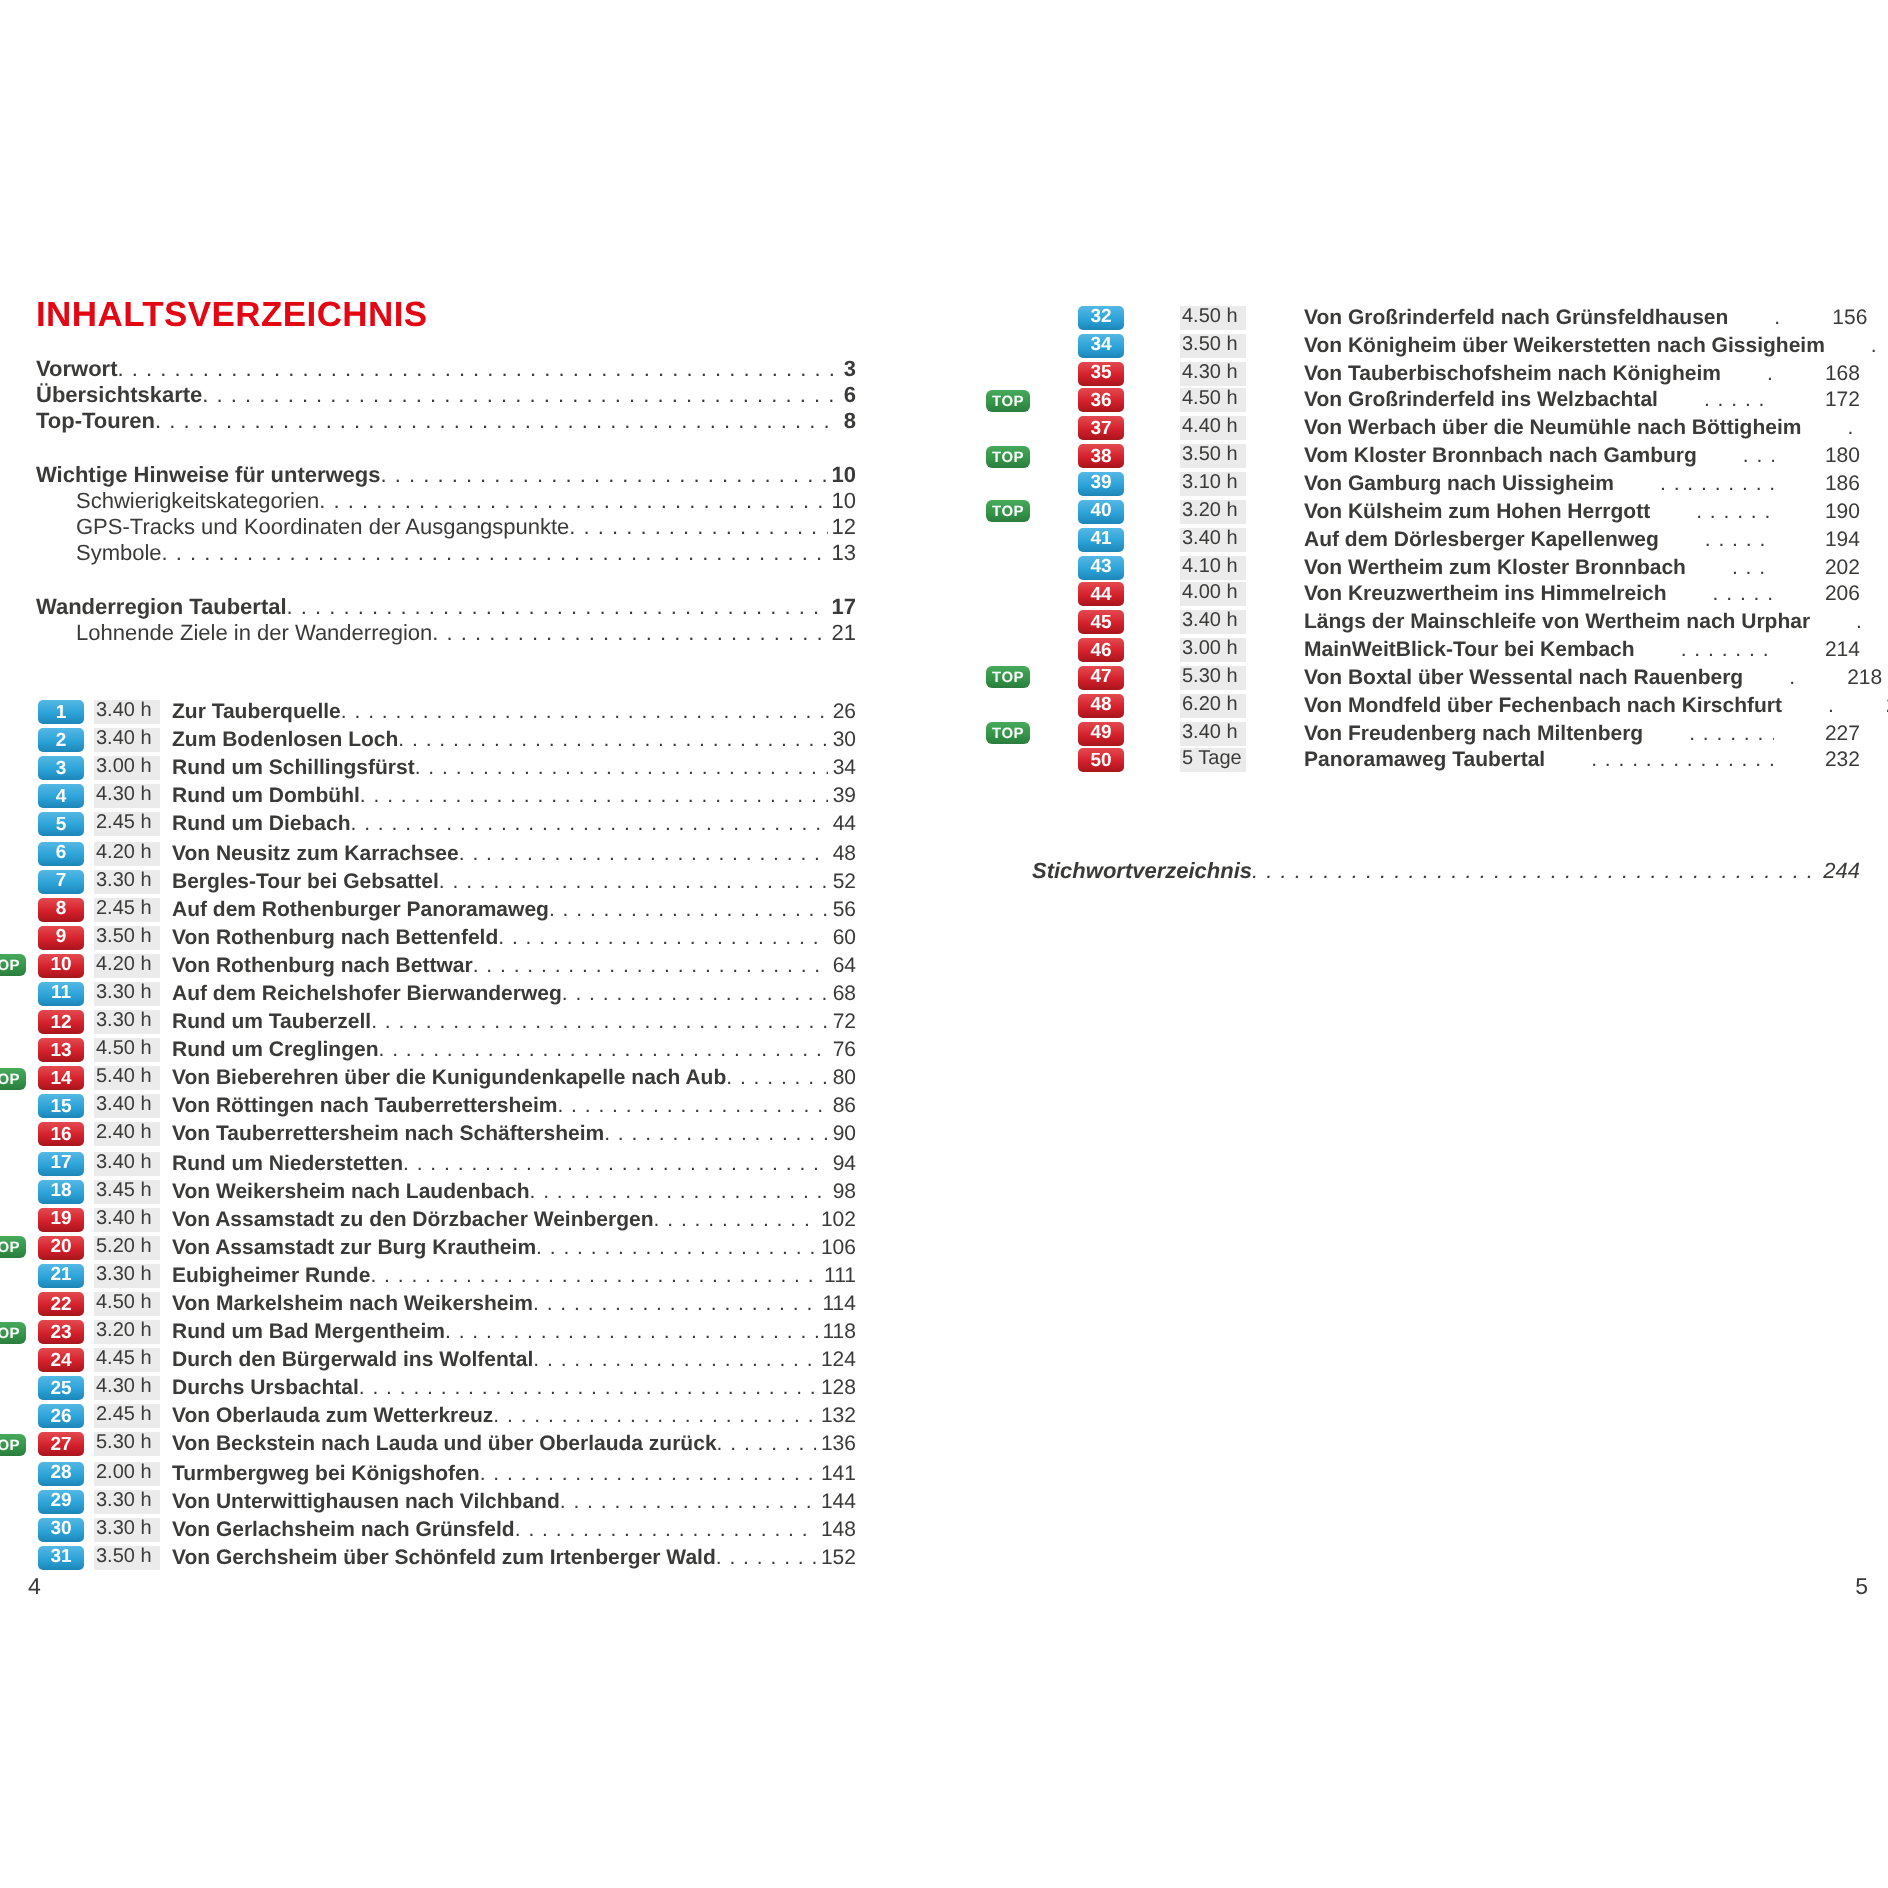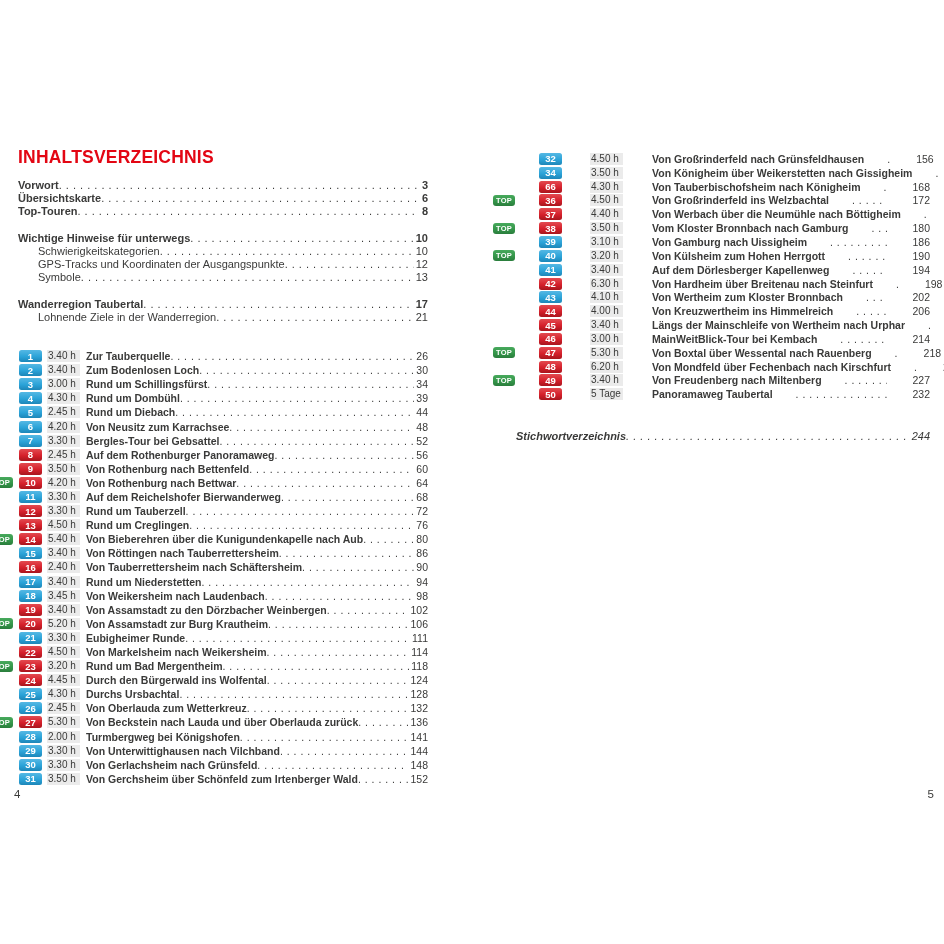--- a/index.html
+++ b/index.html
@@ -390,21 +390,21 @@
     <div class="tour-row">
       <span class="top-slot"></span>
       <span class="num-badge blue">34</span>
       <span class="time">3.50 h</span>
       <span class="t-title">Von Königheim über Weikerstetten nach Gissigheim</span>
       <span class="dots"></span>
       <span class="pg">164</span>
     </div>
     <div class="tour-row">
       <span class="top-slot"></span>
-      <span class="num-badge red">66</span>
+      <span class="num-badge red">35</span>
       <span class="time">4.30 h</span>
       <span class="t-title">Von Tauberbischofsheim nach Königheim</span>
       <span class="dots"></span>
       <span class="pg">168</span>
     </div>
     <div class="tour-row">
       <span class="top-slot">
         <span class="top-badge">TOP</span>
       </span>
       <span class="num-badge red">36</span>
@@ -449,28 +449,20 @@
       <span class="dots"></span>
       <span class="pg">190</span>
     </div>
     <div class="tour-row">
       <span class="top-slot"></span>
       <span class="num-badge blue">41</span>
       <span class="time">3.40 h</span>
       <span class="t-title">Auf dem Dörlesberger Kapellenweg</span>
       <span class="dots"></span>
       <span class="pg">194</span>
-    </div>
-    <div class="tour-row">
-      <span class="top-slot"></span>
-      <span class="num-badge red">42</span>
-      <span class="time">6.30 h</span>
-      <span class="t-title">Von Hardheim über Breitenau nach Steinfurt</span>
-      <span class="dots"></span>
-      <span class="pg">198</span>
     </div>
     <div class="tour-row">
       <span class="top-slot"></span>
       <span class="num-badge blue">43</span>
       <span class="time">4.10 h</span>
       <span class="t-title">Von Wertheim zum Kloster Bronnbach</span>
       <span class="dots"></span>
       <span class="pg">202</span>
     </div>
     <div class="tour-row">

